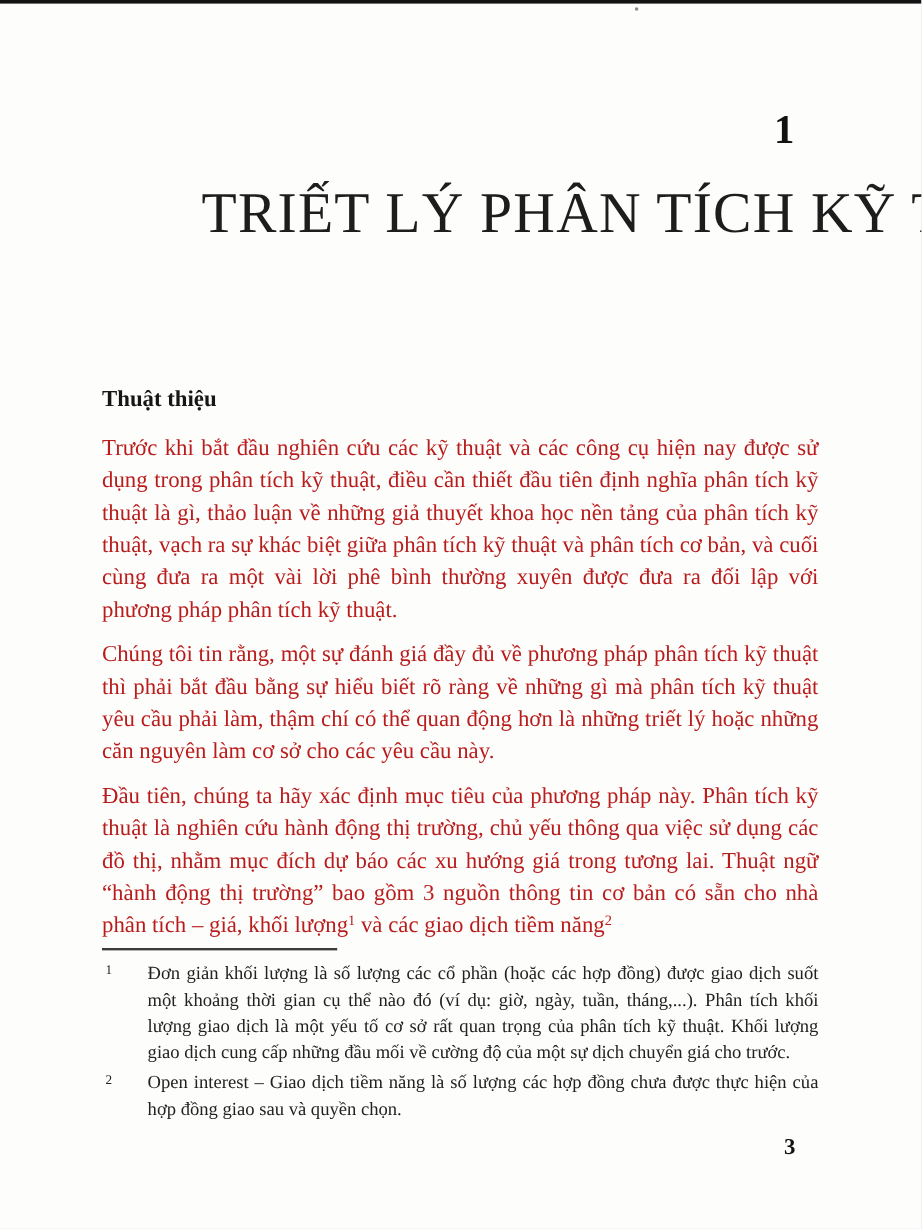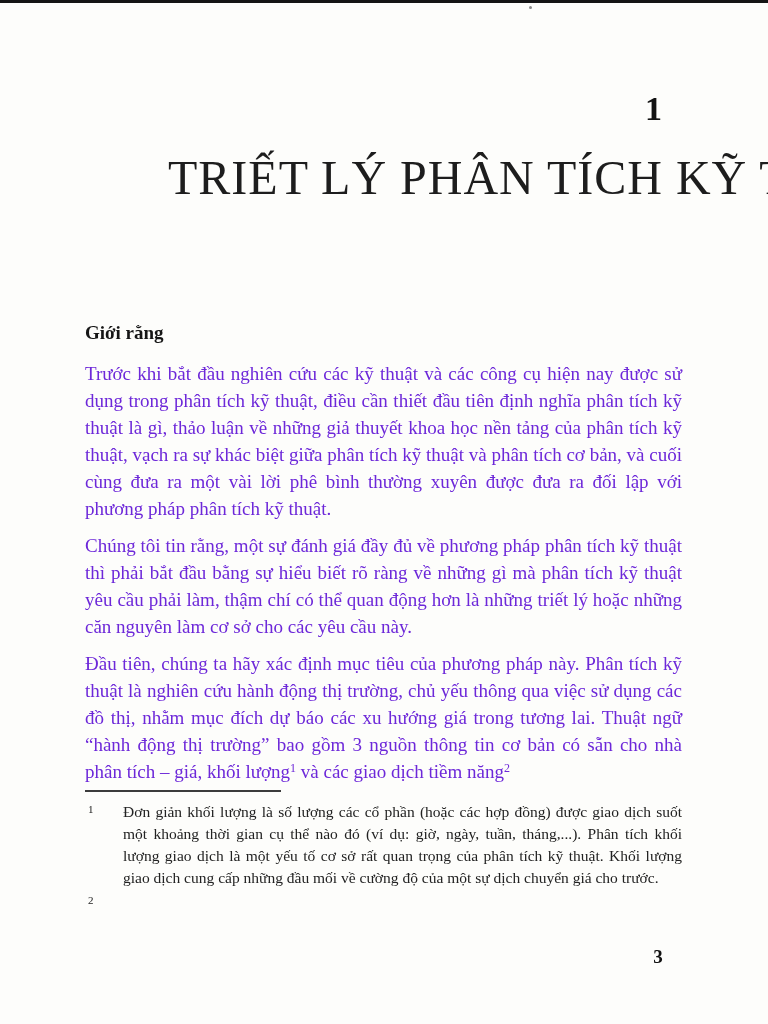--- a/index.html
+++ b/index.html
@@ -63,21 +63,21 @@
     margin: 0 0 16px 0;
     font-size: 19px;
     font-weight: bold;
     color: #161616;
   }
   .body-column p {
     margin: 0 0 10px 0;
     font-size: 19px;
     line-height: 27px;
     text-align: justify;
-    color: #6d28d9;
+    color: #b91c1c;
   }
   .body-column p sup {
     font-size: 12px;
     line-height: 0;
     vertical-align: 6px;
   }
   .footnote-block {
     position: absolute;
     top: 790px;
     left: 85px;
@@ -123,37 +123,38 @@
 <div class="scan-page">
 
   <div class="scan-top-edge"></div>
   <div class="scan-speck"></div>
 
   <div class="chapter-number">1</div>
 
   <h1 class="chapter-title" style="margin:0;">TRIẾT LÝ PHÂN TÍCH KỸ THUẬT</h1>
 
   <div class="body-column">
-    <h2 class="section-heading">Giới rằng</h2>
+    <h2 class="section-heading">Thuật thiệu</h2>
 
     <p>Trước khi bắt đầu nghiên cứu các kỹ thuật và các công cụ hiện nay được sử dụng trong phân tích kỹ thuật, điều cần thiết đầu tiên định nghĩa phân tích kỹ thuật là gì, thảo luận về những giả thuyết khoa học nền tảng của phân tích kỹ thuật, vạch ra sự khác biệt giữa phân tích kỹ thuật và phân tích cơ bản, và cuối cùng đưa ra một vài lời phê bình thường xuyên được đưa ra đối lập với phương pháp phân tích kỹ thuật.</p>
 
     <p>Chúng tôi tin rằng, một sự đánh giá đầy đủ về phương pháp phân tích kỹ thuật thì phải bắt đầu bằng sự hiểu biết rõ ràng về những gì mà phân tích kỹ thuật yêu cầu phải làm, thậm chí có thể quan động hơn là những triết lý hoặc những căn nguyên làm cơ sở cho các yêu cầu này.</p>
 
     <p><span>Đầu tiên, chúng ta hãy xác định mục tiêu của phương pháp này. Phân tích kỹ thuật là nghiên cứu hành động thị trường, chủ yếu thông qua việc sử dụng các đồ thị, nhằm mục đích dự báo các xu hướng giá trong tương lai. Thuật ngữ “hành động thị trường” bao gồm 3 nguồn thông tin cơ bản có sẵn cho nhà phân tích – giá, khối lượng</span><sup>1</sup><span> và các giao dịch tiềm năng</span><sup>2</sup></p>
   </div>
 
   <div class="footnote-block">
     <hr class="footnote-rule">
 
     <div class="footnote-item">
       <span class="footnote-marker">1</span>
       <span>Đơn giản khối lượng là số lượng các cổ phần (hoặc các hợp đồng) được giao dịch suốt một khoảng thời gian cụ thể nào đó (ví dụ: giờ, ngày, tuần, tháng,...). Phân tích khối lượng giao dịch là một yếu tố cơ sở rất quan trọng của phân tích kỹ thuật. Khối lượng giao dịch cung cấp những đầu mối về cường độ của một sự dịch chuyển giá cho trước.</span>
     </div>
 
     <div class="footnote-item">
       <span class="footnote-marker">2</span>
+      <span>Open interest – Giao dịch tiềm năng là số lượng các hợp đồng chưa được thực hiện của hợp đồng giao sau và quyền chọn.</span>
     </div>
   </div>
 
   <div class="page-number">3</div>
 
 </div>
 
 </body></html>

